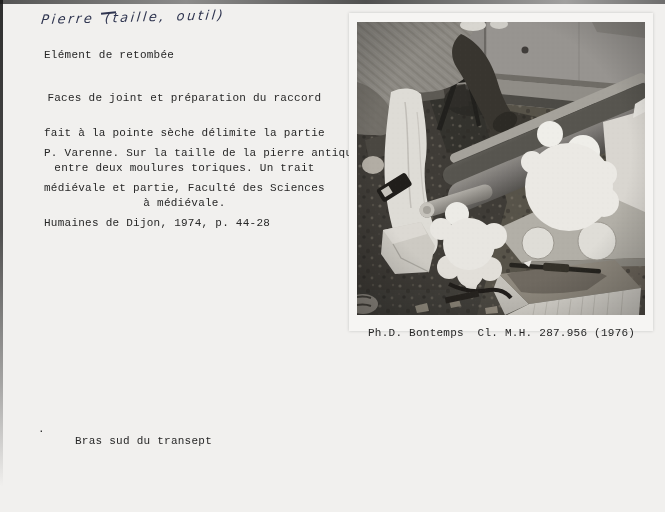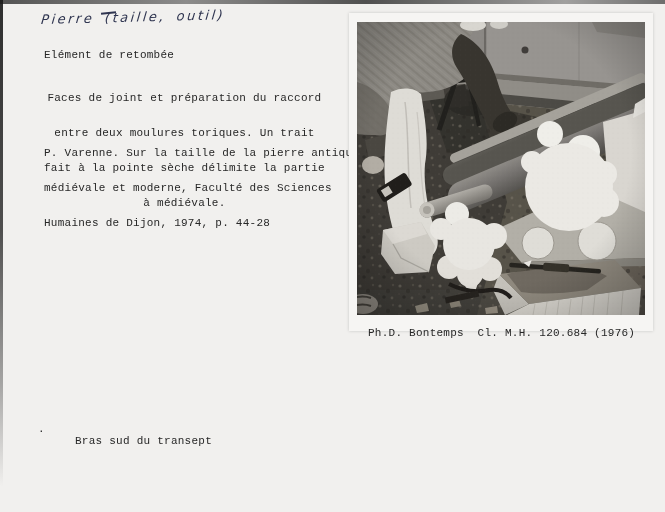--- a/index.html
+++ b/index.html
@@ -32,28 +32,28 @@
   <div class="edge-top"></div>
   <div class="edge-left"></div>
 
   <div class="handwritten">Pierre (taille, outil)</div>
   <div class="overbar"></div>
 
   <div class="typed title">Elément de retombée</div>
 
   <div class="typed desc">
     <div>Faces de joint et préparation du raccord</div>
+    <div>fait à la pointe sèche délimite la partie</div>
     <div>entre deux moulures toriques. Un trait</div>
-    <div>fait à la pointe sèche délimite la partie</div>
     <div>à médiévale.</div>
   </div>
 
   <div class="typed ref">
     <div>P. Varenne. Sur la taille de la pierre antique</div>
-    <div>médiévale et moderne, Faculté des Sciences</div>
+    <div>médiévale et partie, Faculté des Sciences</div>
     <div>Humaines de Dijon, 1974, p. 44-28</div>
   </div>
 
   <figure class="print" style="margin:0;">
     <svg class="photo" viewBox="0 0 288 293" preserveAspectRatio="none">
       <defs>
         <clipPath id="ph">
             <rect x="0" y="0" width="288" height="293"></rect>
           </clipPath>
         <linearGradient id="gA" gradientUnits="userSpaceOnUse" x1="128" y1="92" x2="143" y2="126">
@@ -233,21 +233,21 @@
           <path d="M92,262 q20,10 40,6 q14,-2 22,8" stroke="#201d1a" stroke-width="4" fill="none"></path>
           <rect x="88" y="272" width="34" height="6" fill="#26231f" transform="rotate(-12 105 275)"></rect>
         </g>
 
         <rect x="0" y="0" width="288" height="293" fill="url(#grain)" opacity=".07"></rect>
         <rect x="0" y="0" width="288" height="293" fill="url(#vig)"></rect>
       </g>
     </svg>
   </figure>
 
-  <div class="typed caption">Ph.D. Bontemps  Cl. M.H. 120.684 (1976)</div>
+  <div class="typed caption">Ph.D. Bontemps  Cl. M.H. 287.956 (1976)</div>
 
   <div class="typed location">
     <div class="details">
       <div>Bras sud du transept</div>
       
       
       
       
     </div>
   </div>

